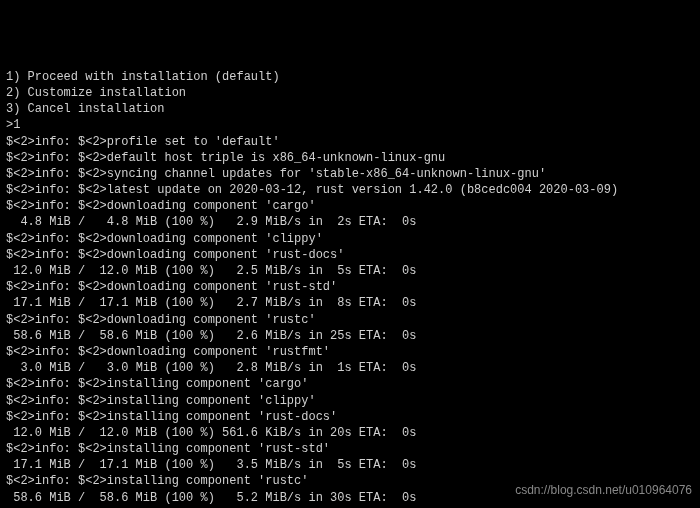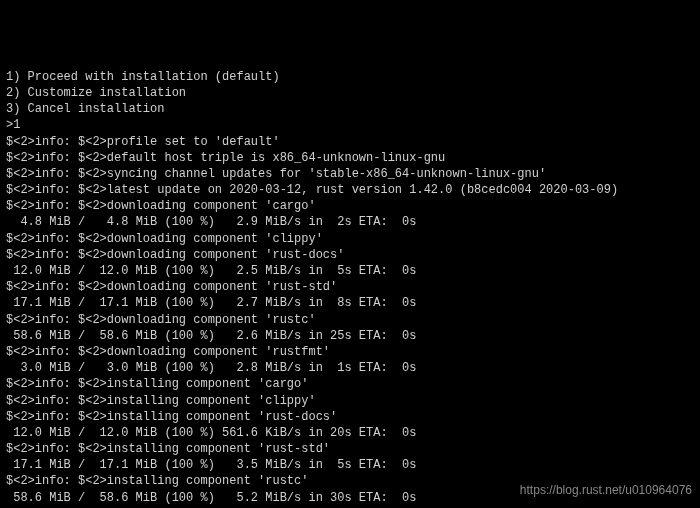--- a/index.html
+++ b/index.html
@@ -25,16 +25,16 @@
       font-size: 12px;
       font-family: Arial, sans-serif;
     }
   </style>
 </head>
 <body>
 
 
 
 <div id="terminal"><span class="line">1) Proceed with installation (default)</span><span class="line">2) Customize installation</span><span class="line">3) Cancel installation</span><span class="line">&gt;1</span><span class="line"></span><span class="line">$&lt;2&gt;info: $&lt;2&gt;profile set to 'default'</span><span class="line">$&lt;2&gt;info: $&lt;2&gt;default host triple is x86_64-unknown-linux-gnu</span><span class="line">$&lt;2&gt;info: $&lt;2&gt;syncing channel updates for 'stable-x86_64-unknown-linux-gnu'</span><span class="line">$&lt;2&gt;info: $&lt;2&gt;latest update on 2020-03-12, rust version 1.42.0 (b8cedc004 2020-03-09)</span><span class="line">$&lt;2&gt;info: $&lt;2&gt;downloading component 'cargo'</span><span class="line">  4.8 MiB /   4.8 MiB (100 %)   2.9 MiB/s in  2s ETA:  0s</span><span class="line">$&lt;2&gt;info: $&lt;2&gt;downloading component 'clippy'</span><span class="line">$&lt;2&gt;info: $&lt;2&gt;downloading component 'rust-docs'</span><span class="line"> 12.0 MiB /  12.0 MiB (100 %)   2.5 MiB/s in  5s ETA:  0s</span><span class="line">$&lt;2&gt;info: $&lt;2&gt;downloading component 'rust-std'</span><span class="line"> 17.1 MiB /  17.1 MiB (100 %)   2.7 MiB/s in  8s ETA:  0s</span><span class="line">$&lt;2&gt;info: $&lt;2&gt;downloading component 'rustc'</span><span class="line"> 58.6 MiB /  58.6 MiB (100 %)   2.6 MiB/s in 25s ETA:  0s</span><span class="line">$&lt;2&gt;info: $&lt;2&gt;downloading component 'rustfmt'</span><span class="line">  3.0 MiB /   3.0 MiB (100 %)   2.8 MiB/s in  1s ETA:  0s</span><span class="line">$&lt;2&gt;info: $&lt;2&gt;installing component 'cargo'</span><span class="line">$&lt;2&gt;info: $&lt;2&gt;installing component 'clippy'</span><span class="line">$&lt;2&gt;info: $&lt;2&gt;installing component 'rust-docs'</span><span class="line"> 12.0 MiB /  12.0 MiB (100 %) 561.6 KiB/s in 20s ETA:  0s</span><span class="line">$&lt;2&gt;info: $&lt;2&gt;installing component 'rust-std'</span><span class="line"> 17.1 MiB /  17.1 MiB (100 %)   3.5 MiB/s in  5s ETA:  0s</span><span class="line">$&lt;2&gt;info: $&lt;2&gt;installing component 'rustc'</span><span class="line"> 58.6 MiB /  58.6 MiB (100 %)   5.2 MiB/s in 30s ETA:  0s</span><span class="line">$&lt;2&gt;info: $&lt;2&gt;installing component 'rustfmt'</span><span class="line"></span><span class="line"></span><span class="line"></span></div>
-<div class="watermark">https://blog.rust.net/u010964076</div>
+<div class="watermark">csdn://blog.csdn.net/u010964076</div>
 
 
 
 
 </body></html>

